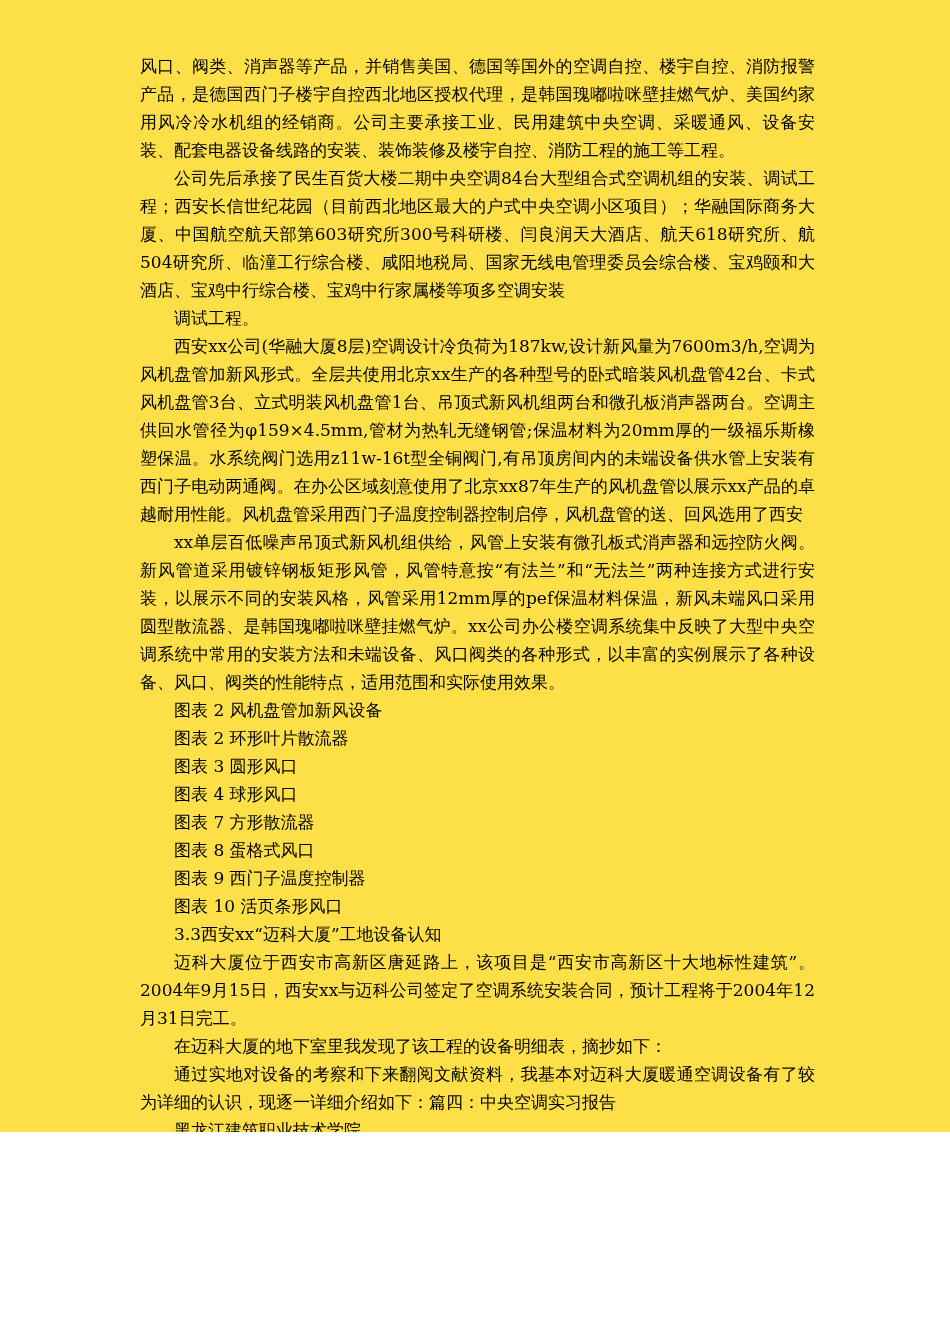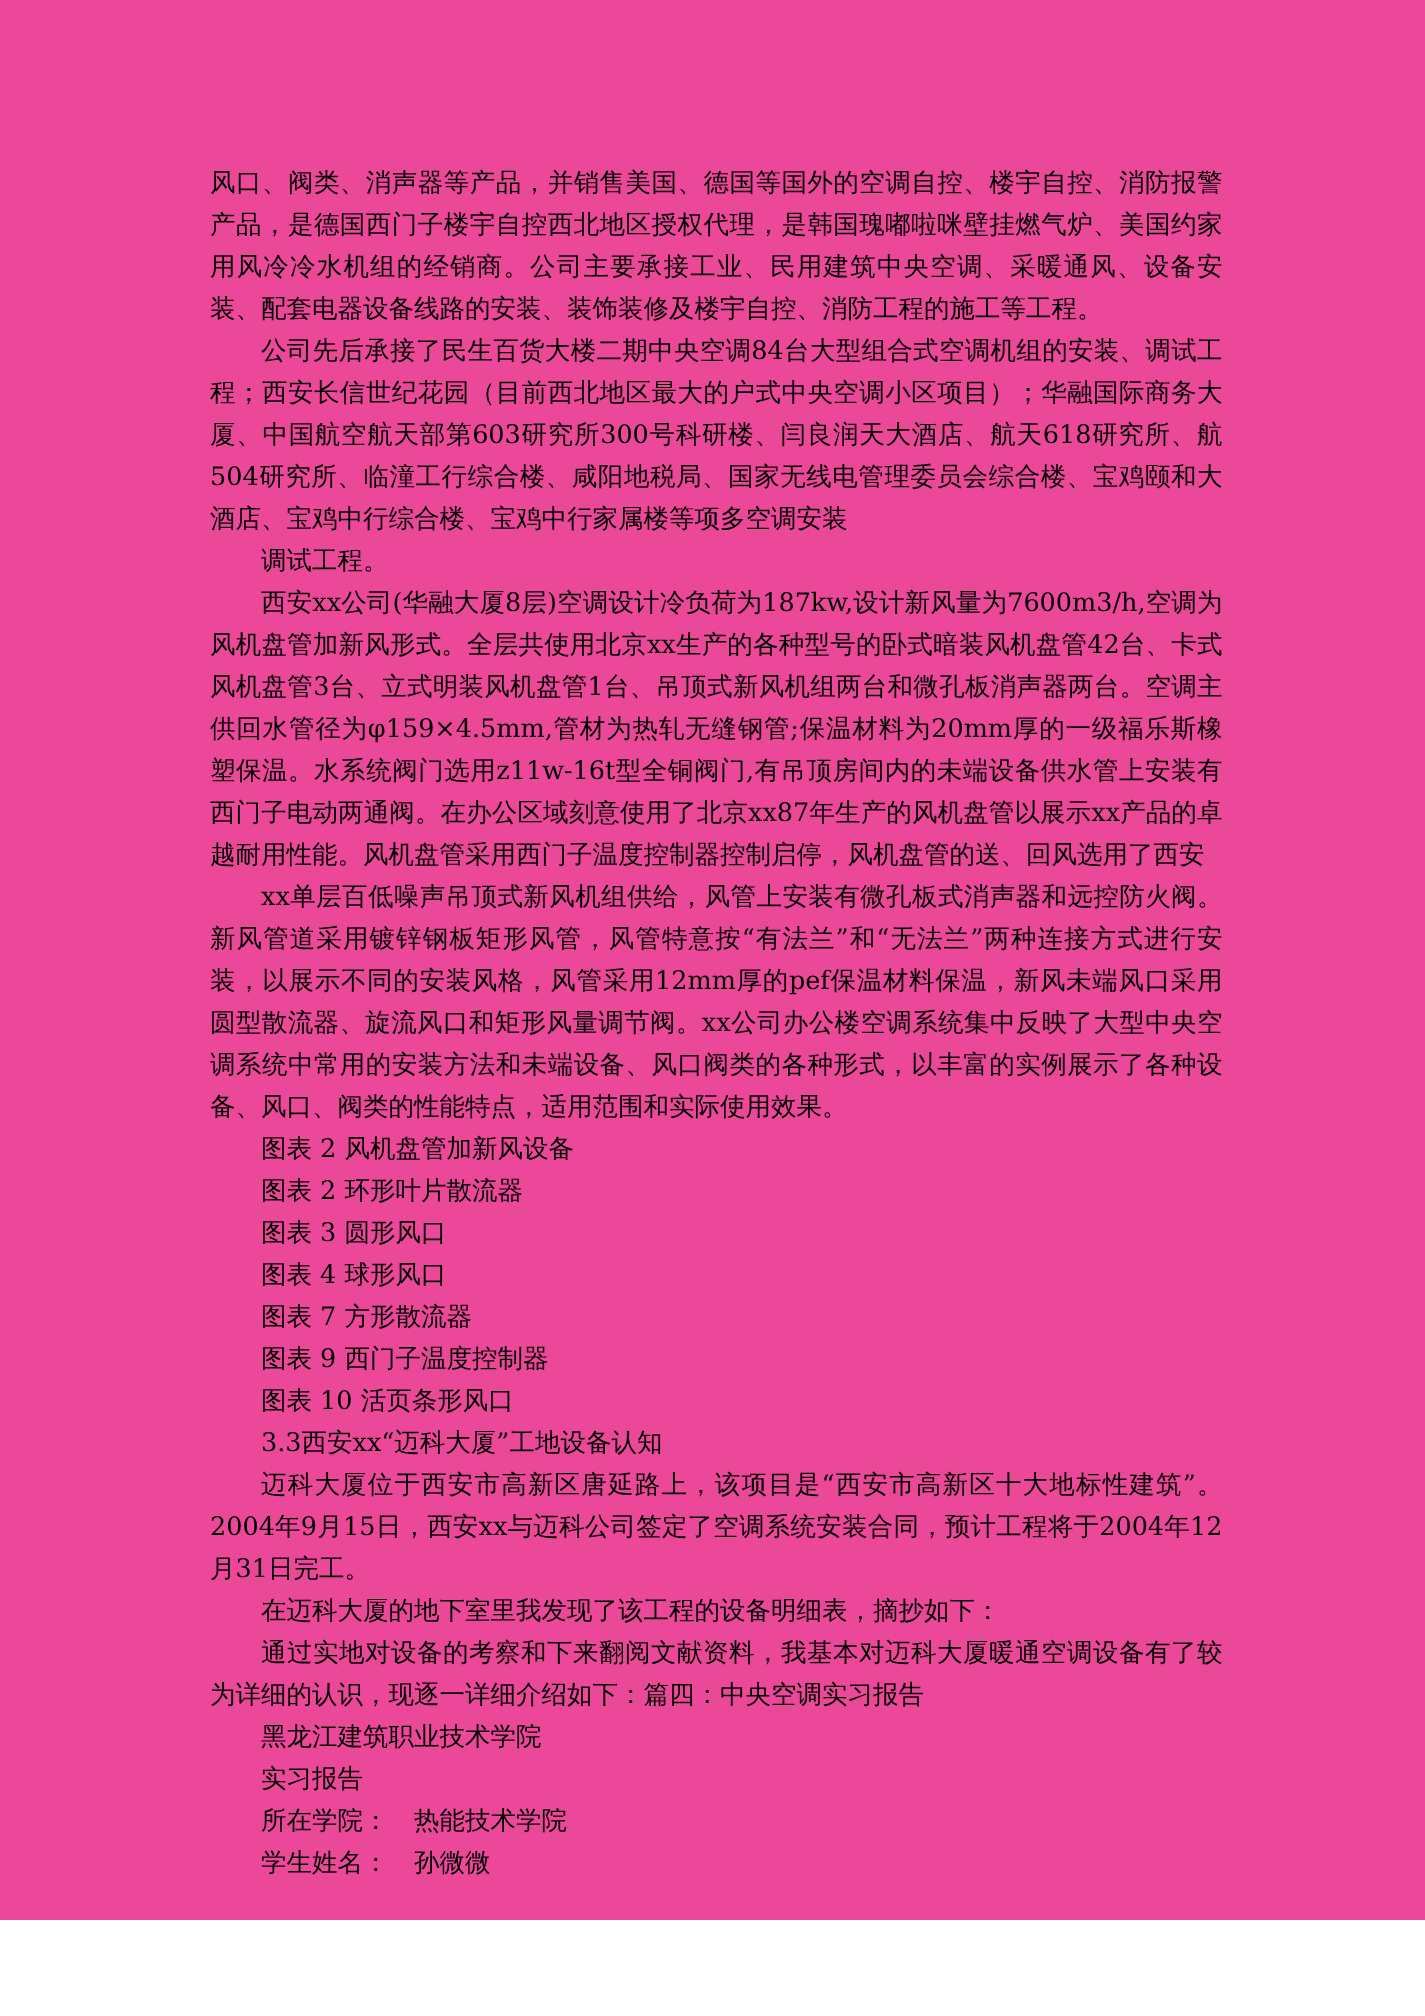--- a/index.html
+++ b/index.html
@@ -3,25 +3,25 @@
 <meta charset="utf-8">
 <style>
   html, body {
     margin: 0;
     padding: 0;
     background: #ffffff;
   }
   .page {
     position: relative;
     width: 950px;
-    height: 1280px;
+    height: 1132px;
     margin: 0 auto;
-    background: #ec4899;
+    background: #fde047;
     box-sizing: border-box;
-    padding: 108px 135px 30px 140px;
+    padding: 52px 135px 30px 140px;
     overflow: hidden;
   }
   .doc {
     font-family: "DejaVu Serif", "Liberation Serif", serif;
     font-size: 17px;
     line-height: 28px;
     color: #000000;
     text-align: justify;
   }
   .doc p {
@@ -34,26 +34,27 @@
 </style>
 </head>
 <body>
 
 <div class="page">
   <div class="doc">
     <p class="para">风口、阀类、消声器等产品，并销售美国、德国等国外的空调自控、楼宇自控、消防报警产品，是德国西门子楼宇自控西北地区授权代理，是韩国瑰嘟啦咪壁挂燃气炉、美国约家用风冷冷水机组的经销商。公司主要承接工业、民用建筑中央空调、采暖通风、设备安装、配套电器设备线路的安装、装饰装修及楼宇自控、消防工程的施工等工程。</p>
     <p class="para indent">公司先后承接了民生百货大楼二期中央空调84台大型组合式空调机组的安装、调试工程；西安长信世纪花园（目前西北地区最大的户式中央空调小区项目）；华融国际商务大厦、中国航空航天部第603研究所300号科研楼、闫良润天大酒店、航天618研究所、航504研究所、临潼工行综合楼、咸阳地税局、国家无线电管理委员会综合楼、宝鸡颐和大酒店、宝鸡中行综合楼、宝鸡中行家属楼等项多空调安装</p>
     <p class="para indent">调试工程。</p>
     <p class="para indent">西安xx公司(华融大厦8层)空调设计冷负荷为187kw,设计新风量为7600m3/h,空调为风机盘管加新风形式。全层共使用北京xx生产的各种型号的卧式暗装风机盘管42台、卡式风机盘管3台、立式明装风机盘管1台、吊顶式新风机组两台和微孔板消声器两台。空调主供回水管径为φ159×4.5mm,管材为热轧无缝钢管;保温材料为20mm厚的一级福乐斯橡塑保温。水系统阀门选用z11w-16t型全铜阀门,有吊顶房间内的未端设备供水管上安装有西门子电动两通阀。在办公区域刻意使用了北京xx87年生产的风机盘管以展示xx产品的卓越耐用性能。风机盘管采用西门子温度控制器控制启停，风机盘管的送、回风选用了西安</p>
-    <p class="para indent">xx单层百低噪声吊顶式新风机组供给，风管上安装有微孔板式消声器和远控防火阀。新风管道采用镀锌钢板矩形风管，风管特意按“有法兰”和“无法兰”两种连接方式进行安装，以展示不同的安装风格，风管采用12mm厚的pef保温材料保温，新风未端风口采用圆型散流器、旋流风口和矩形风量调节阀。xx公司办公楼空调系统集中反映了大型中央空调系统中常用的安装方法和未端设备、风口阀类的各种形式，以丰富的实例展示了各种设备、风口、阀类的性能特点，适用范围和实际使用效果。</p>
+    <p class="para indent">xx单层百低噪声吊顶式新风机组供给，风管上安装有微孔板式消声器和远控防火阀。新风管道采用镀锌钢板矩形风管，风管特意按“有法兰”和“无法兰”两种连接方式进行安装，以展示不同的安装风格，风管采用12mm厚的pef保温材料保温，新风未端风口采用圆型散流器、是韩国瑰嘟啦咪壁挂燃气炉。xx公司办公楼空调系统集中反映了大型中央空调系统中常用的安装方法和未端设备、风口阀类的各种形式，以丰富的实例展示了各种设备、风口、阀类的性能特点，适用范围和实际使用效果。</p>
     <p class="para indent">图表 2 风机盘管加新风设备</p>
     <p class="para indent">图表 2 环形叶片散流器</p>
     <p class="para indent">图表 3 圆形风口</p>
     <p class="para indent">图表 4 球形风口</p>
     <p class="para indent">图表 7 方形散流器</p>
+    <p class="para indent">图表 8 蛋格式风口</p>
     <p class="para indent">图表 9 西门子温度控制器</p>
     <p class="para indent">图表 10 活页条形风口</p>
     <p class="para indent">3.3西安xx“迈科大厦”工地设备认知</p>
     <p class="para indent">迈科大厦位于西安市高新区唐延路上，该项目是“西安市高新区十大地标性建筑”。2004年9月15日，西安xx与迈科公司签定了空调系统安装合同，预计工程将于2004年12月31日完工。</p>
     <p class="para indent">在迈科大厦的地下室里我发现了该工程的设备明细表，摘抄如下：</p>
     <p class="para indent">通过实地对设备的考察和下来翻阅文献资料，我基本对迈科大厦暖通空调设备有了较为详细的认识，现逐一详细介绍如下：篇四：中央空调实习报告</p>
     <p class="para indent">黑龙江建筑职业技术学院</p>
     <p class="para indent">实习报告</p>
     <p class="para indent">所在学院：　热能技术学院</p>
     <p class="para indent">学生姓名：　孙微微</p>

